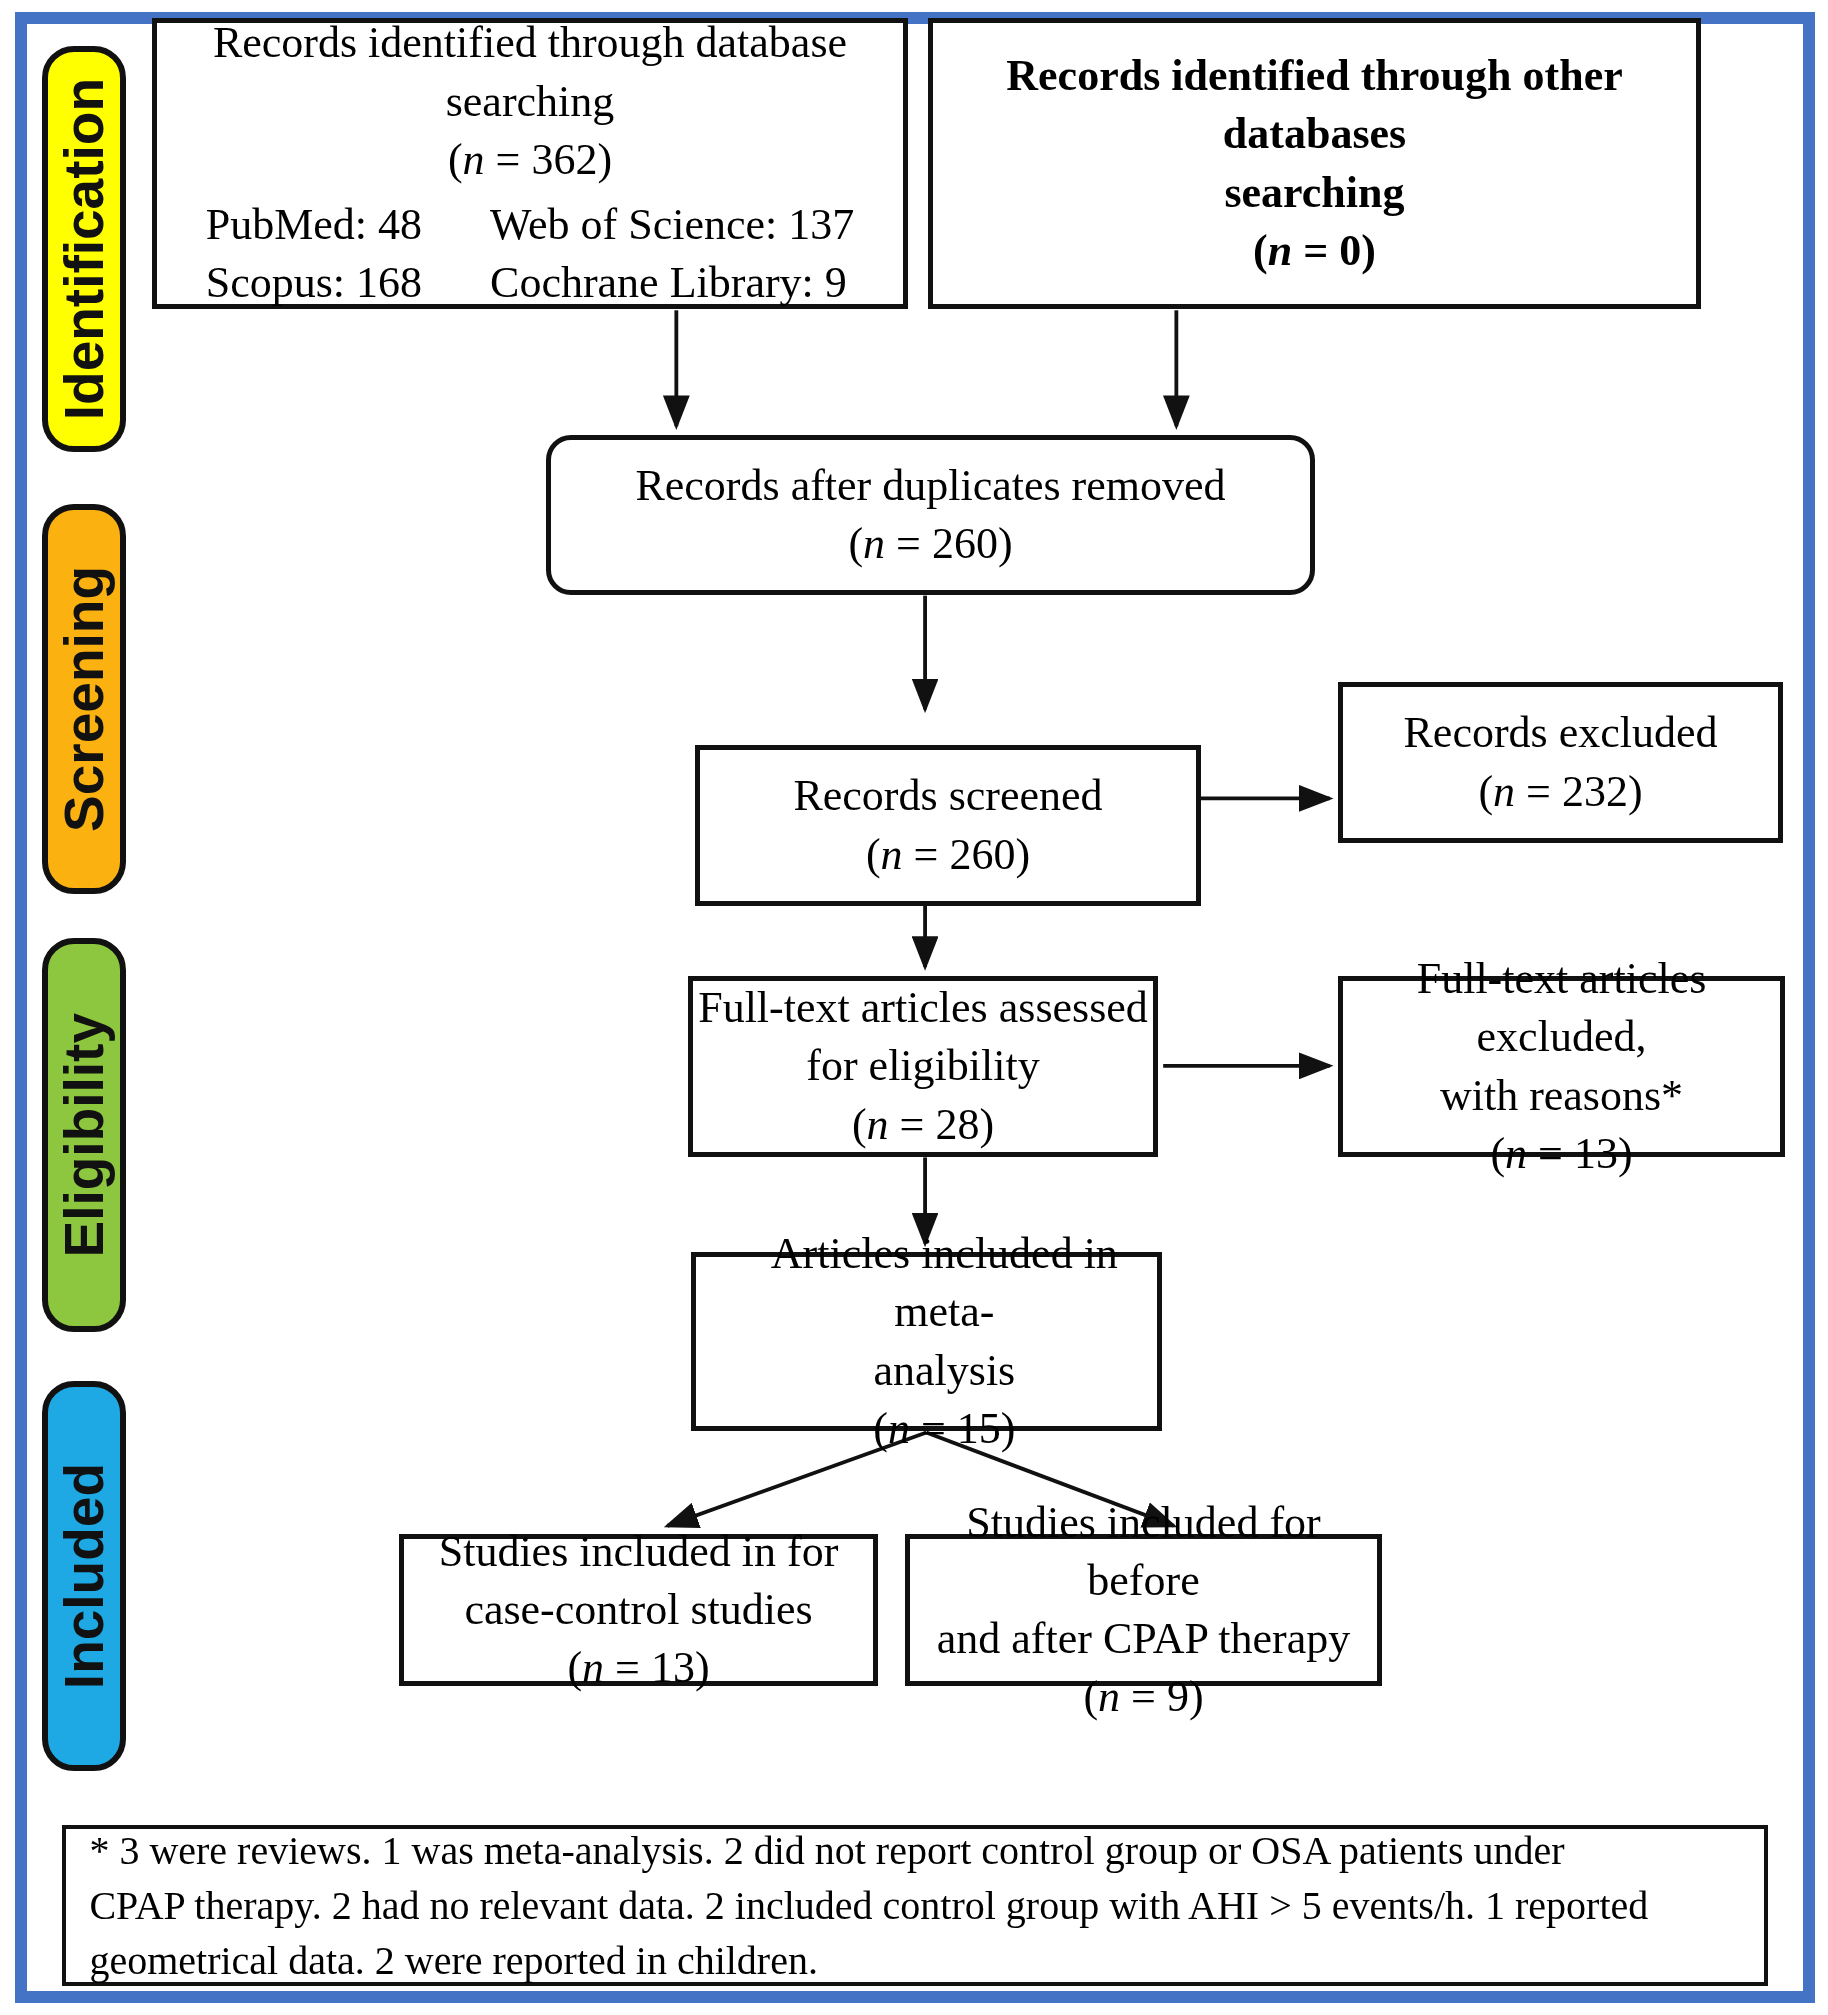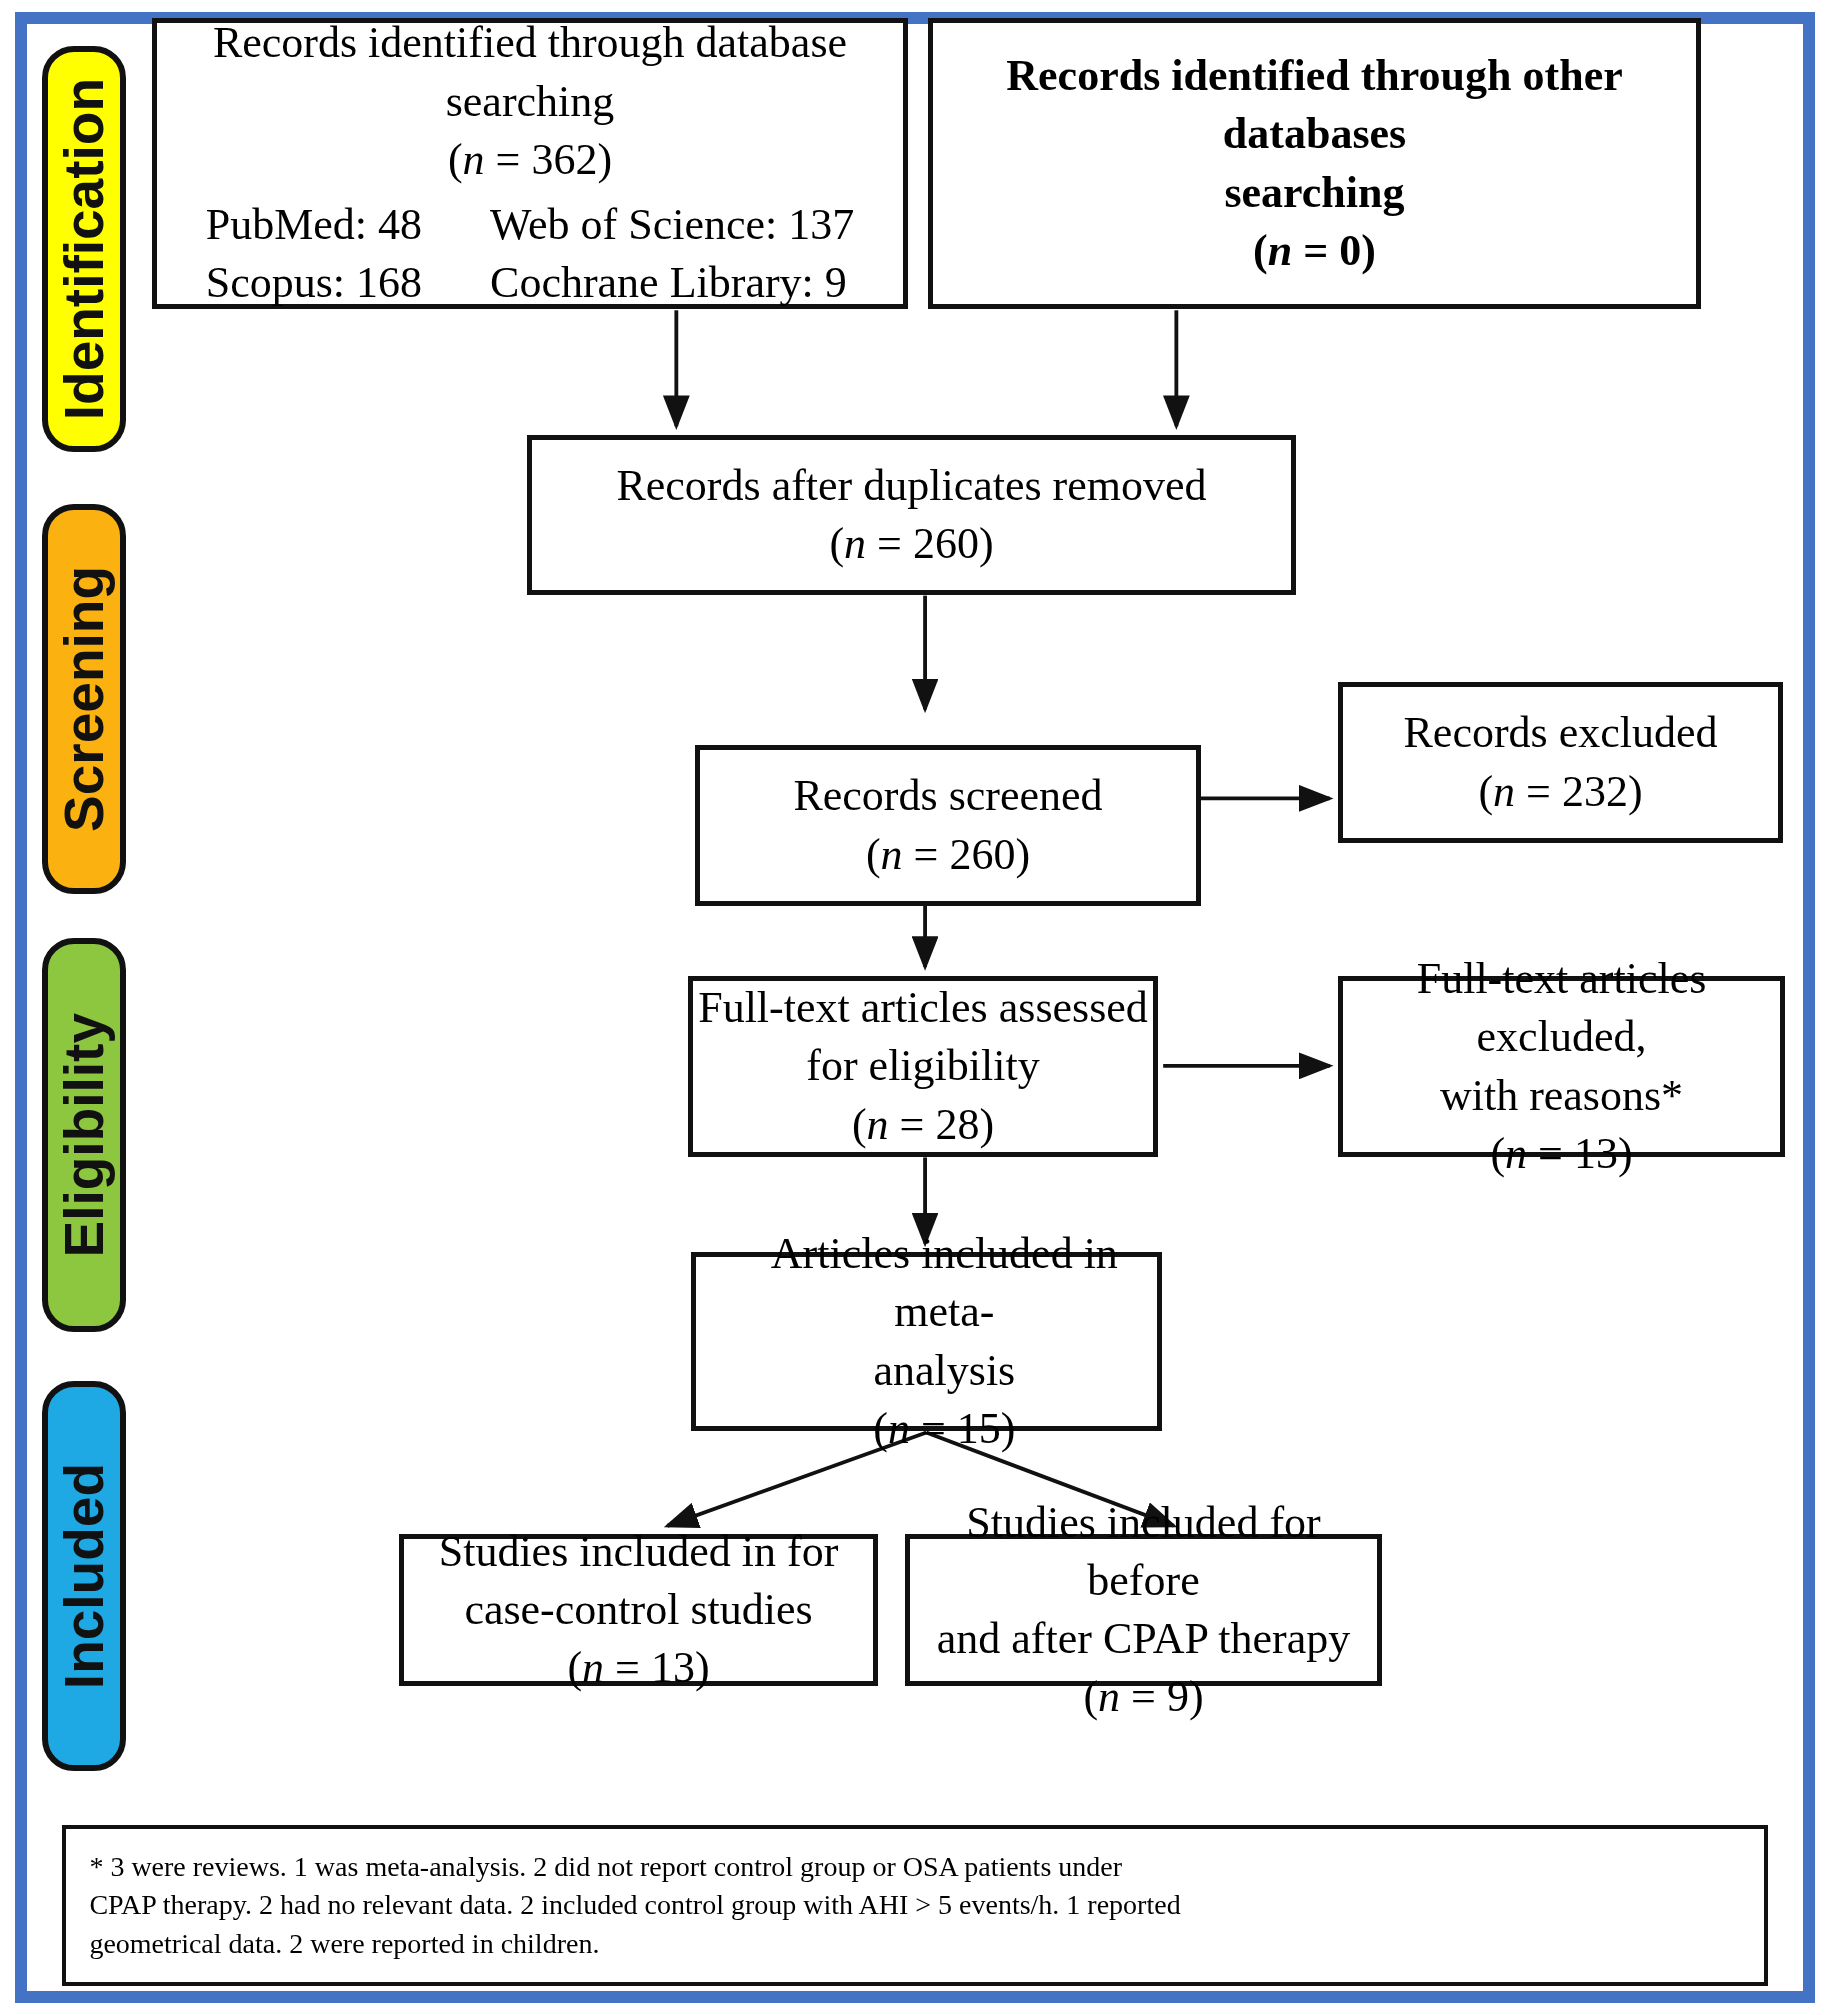--- a/index.html
+++ b/index.html
@@ -56,21 +56,21 @@
     align-items: center;
     justify-content: center;
     text-align: center;
     font-size: 44px;
     line-height: 1.32;
     padding: 4.3px;
   }
   .nvar { font-style: italic; }
   .b-db     { left: 152px;  top: 18px;   width: 756px; height: 291px; }
   .b-other  { left: 928px; top: 18px;   width: 773px; height: 291px; font-weight: bold; }
-  .b-dup    { left: 527px; top: 435px; width: 769px; height: 160px; }
+  .b-dup    { left: 546px; top: 435px; width: 769px; height: 160px; border-radius: 25px; }
   .b-screen { left: 695px; top: 745px; width: 506px; height: 161px; }
   .b-excl   { left: 1338px; top: 682px; width: 445px; height: 161px; }
   .b-full   { left: 688px; top: 976px; width: 470px; height: 181px; }
   .b-ftexcl { left: 1338px; top: 976px; width: 447px; height: 181px; }
   .b-meta   { left: 691px; top: 1252px; width: 471px; height: 179px; padding-left: 40px; }
   .b-cc     { left: 399px;  top: 1534px; width: 479px; height: 152px; }
   .b-ba     { left: 905px; top: 1534px; width: 477px; height: 152px; }
 
   .sources {
     display: grid;
@@ -82,21 +82,21 @@
   }
 
   
   .b-foot {
     position: absolute;
     left: 62px; top: 1825px;
     width: 1706px; height: 161px;
     box-sizing: border-box;
     background: #fff;
     border: 4.3px solid #111;
-    font-size: 28px;
+    font-size: 40px;
     line-height: 1.38;
     text-align: left;
     padding: 12px 23.4px;
     display: flex;
     flex-direction: column;
     justify-content: center;
   }
 
   
   .arrows {

